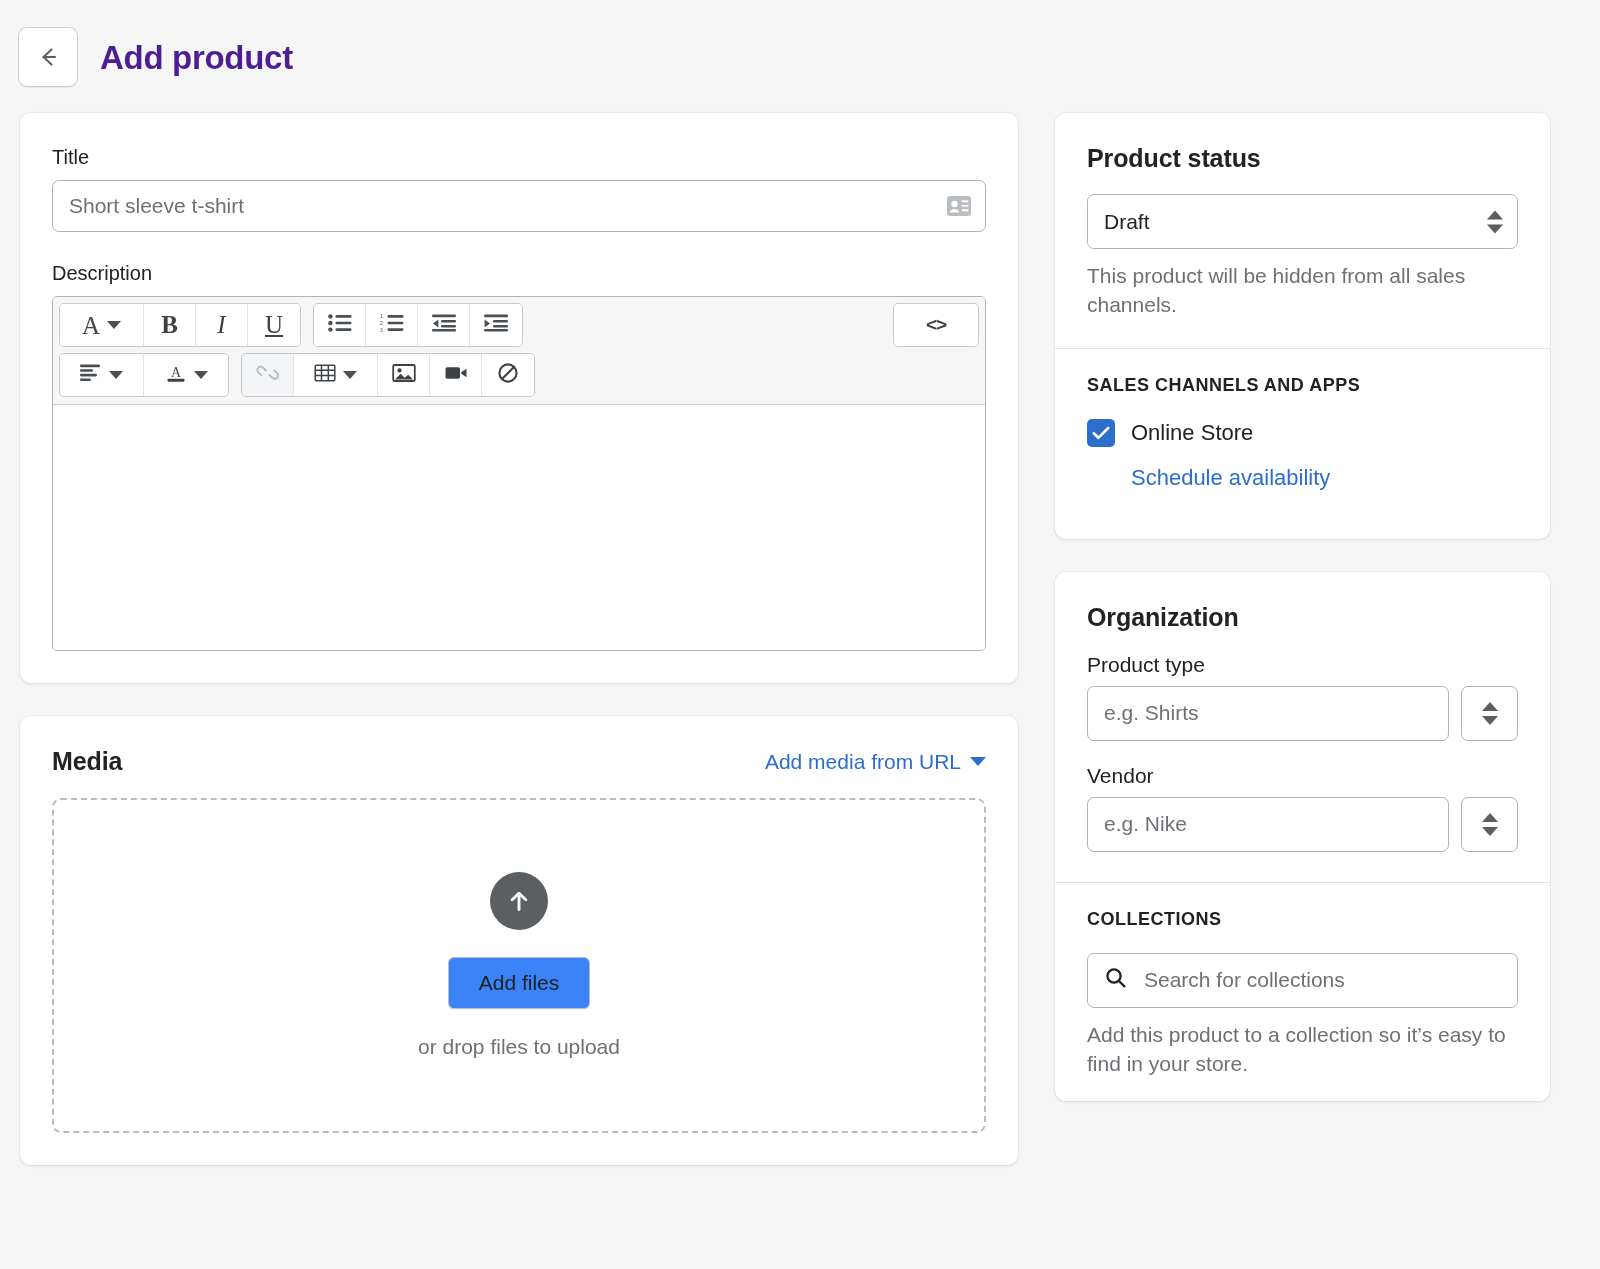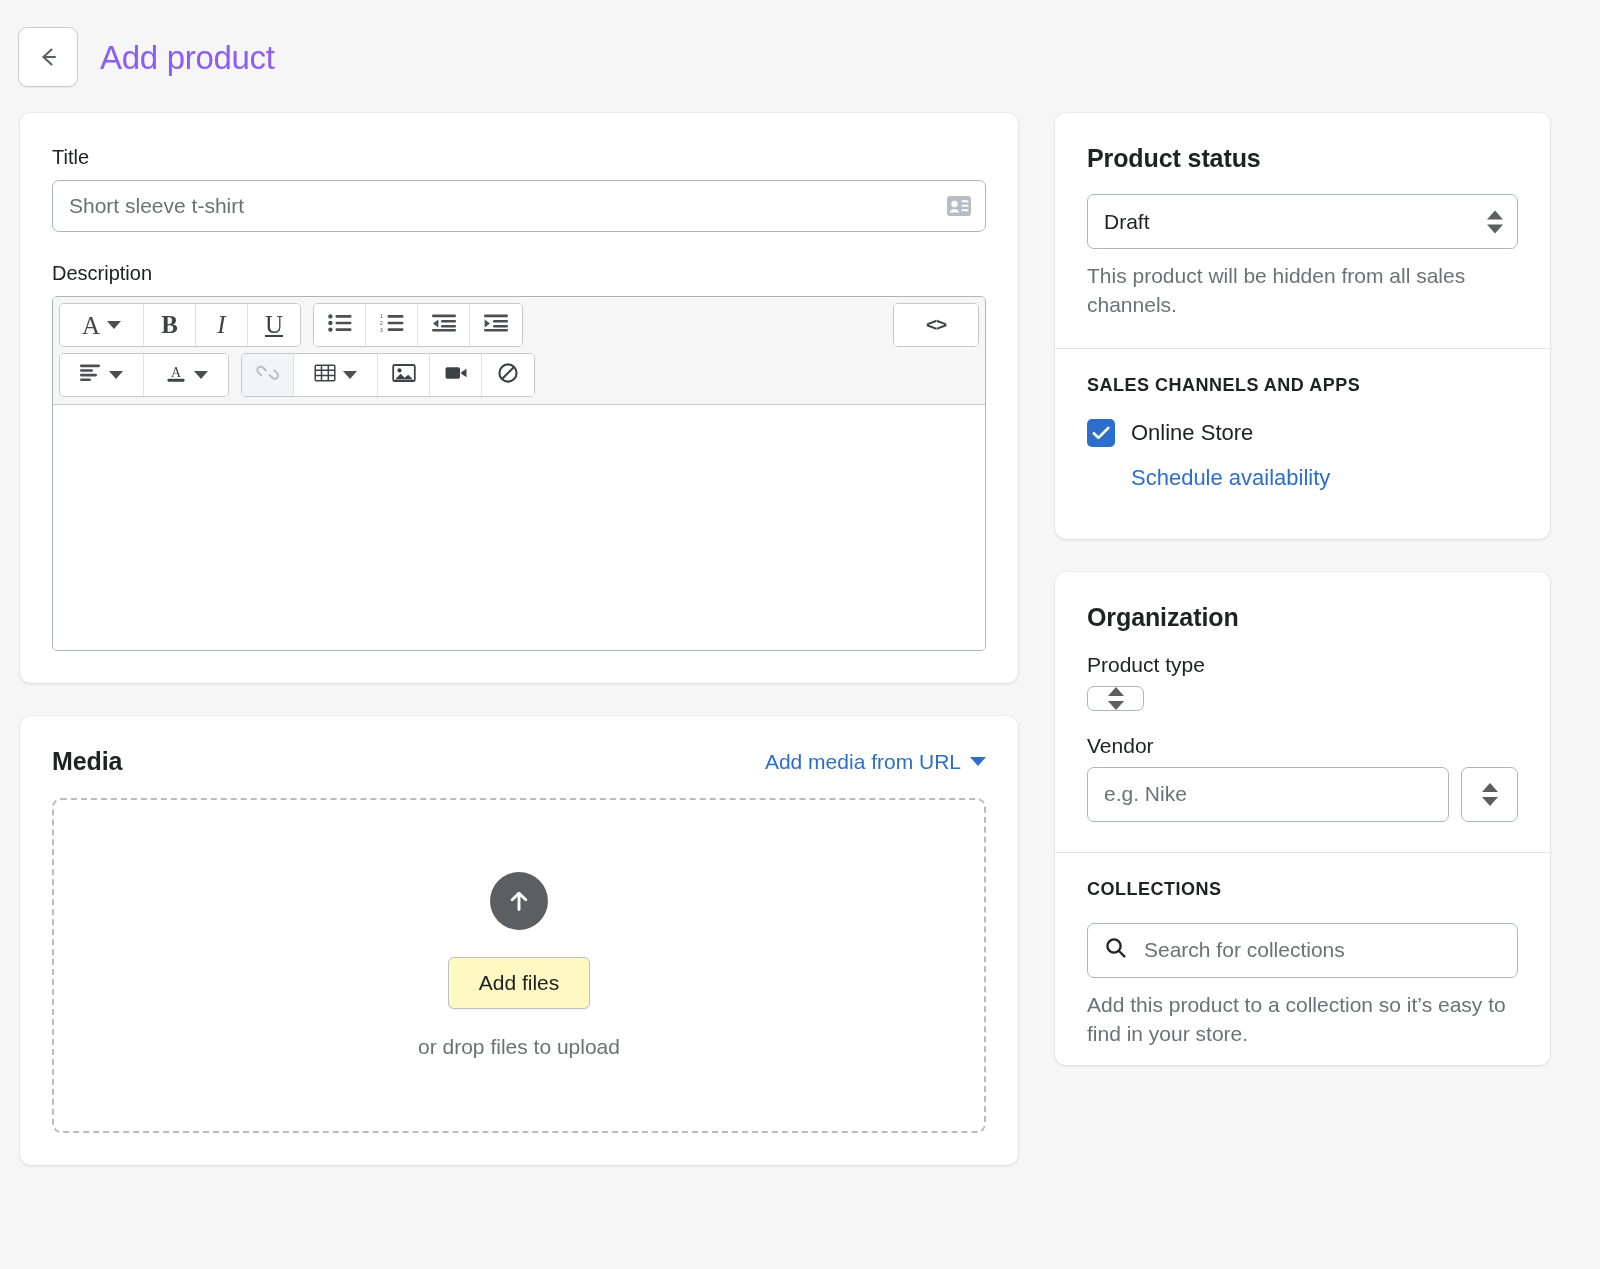--- a/index.html
+++ b/index.html
@@ -27,23 +27,23 @@
     background: #ffffff;
     border: 1px solid #c9cccf;
     border-radius: 9px;
     display: flex; align-items: center; justify-content: center;
     cursor: pointer;
     box-shadow: 0 1px 0 rgba(22,29,37,0.05);
   }
   .back-btn svg { display: block; }
   .page-title {
     font-size: 33px;
-    font-weight: 400;
+    font-weight: 700;
     letter-spacing: -0.3px;
-    color: #8b5cf6;
+    color: #4c1d95;
     line-height: 1;
   }
 
   
   .columns {
     position: absolute;
     top: 113px; left: 0;
     width: 1452px;
     display: flex;
     gap: 37px;
@@ -197,21 +197,21 @@
     gap: 0;
   }
   .upload-circle {
     width: 58px; height: 58px;
     border-radius: 50%;
     background: #5c5f62;
     display: flex; align-items: center; justify-content: center;
     margin-bottom: 27px;
   }
   .btn-secondary {
-    background: #fef9c3;
+    background: #3b82f6;
     border: 1px solid #babfc3;
     border-radius: 6px;
     box-shadow: 0 1px 0 rgba(22,29,37,0.05);
     font-family: "Liberation Sans", sans-serif;
     font-size: 21px;
     color: #202223;
     padding: 13px 30px;
     cursor: pointer;
   }
   .drop-hint {
@@ -581,20 +581,21 @@
           <span class="sub-link">Schedule availability</span>
         </div>
       </div>
 
       <div class="card">
         <div class="card-section" style="padding-top:31px; padding-bottom:30px;">
           <div class="side-title">Organization</div>
 
           <label class="label-sm">Product type</label>
           <div class="combo-row">
+            <input class="text-input" type="text" placeholder="e.g. Shirts" style="">
             <span class="stepper-btn">
               <span class="st-inner">
                 <span class="arrow-up"></span>
                 <span class="arrow-down"></span>
               </span>
             </span>
           </div>
 
           <label class="label-sm field-gap">Vendor</label>
           <div class="combo-row">
@@ -603,21 +604,21 @@
               <span class="st-inner">
                 <span class="arrow-up"></span>
                 <span class="arrow-down"></span>
               </span>
             </span>
           </div>
         </div>
 
         <div class="divider"></div>
 
-        <div class="card-section" style="padding-top:26px; padding-bottom:16px;">
+        <div class="card-section" style="padding-top:26px; padding-bottom:22px;">
           <div class="sub-head">COLLECTIONS</div>
           <div class="search-wrap">
             <span class="search-icon">
               <svg width="24" height="24" viewBox="0 0 24 24" fill="none" stroke="#202223" stroke-width="2.3" stroke-linecap="round">
                 <circle cx="10" cy="10" r="6.6"></circle>
                 <path d="M15 15l5.4 5.4"></path>
               </svg>
             </span>
             <input class="text-input" type="text" placeholder="Search for collections" style="">
           </div>

